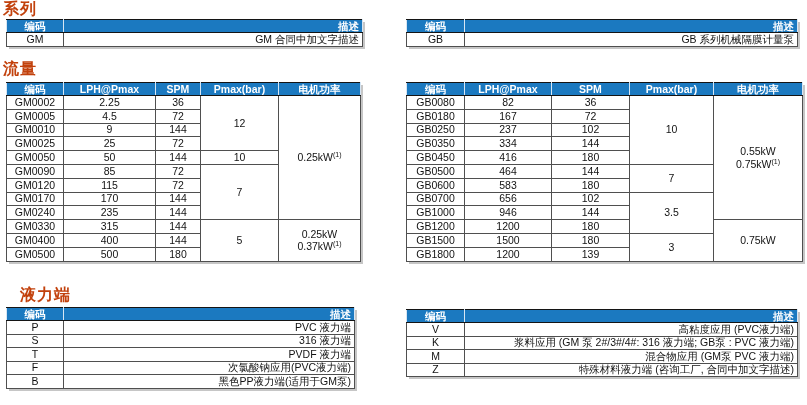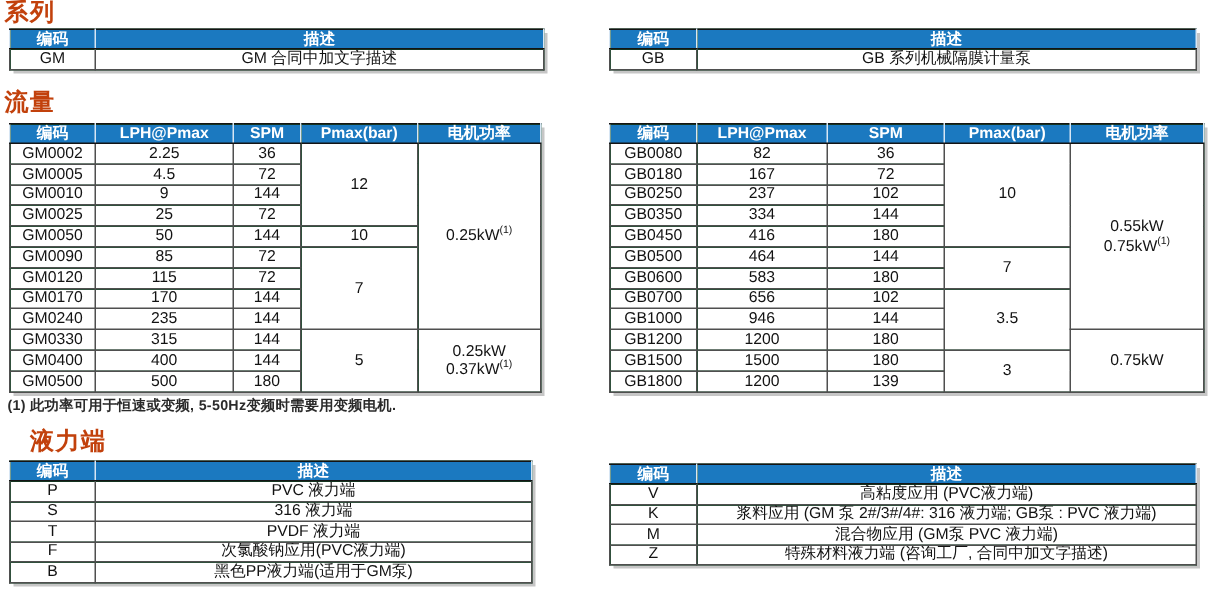--- a/index.html
+++ b/index.html
@@ -8,38 +8,38 @@
     font-family:"Liberation Sans","DejaVu Sans",sans-serif;
     position:relative;overflow:hidden;
   }
   .page{position:absolute;inset:0;}
   .heading{
     position:absolute;font-size:16px;font-weight:bold;color:#c2410c;
     letter-spacing:1px;line-height:1;text-align:center;
   }
   table.tbl{
     position:absolute;border-collapse:collapse;table-layout:fixed;
-    background:#14532d;border:1.5px solid #141414;
+    background:#c4b5fd;border:1.5px solid #141414;
     box-shadow:2.5px 2.5px 0 -0.5px #c6c6c6;
   }
   .tbl th{
     background:#1b79c0;color:#ffffff;font-weight:bold;font-size:10.5px;
     padding:0 3px;height:12px;line-height:1;
     border-top:1px solid #141414;border-bottom:1px solid #141414;
     border-left:1px solid #d7e6f4;border-right:1px solid #d7e6f4;
     white-space:nowrap;overflow:hidden;
   }
   .tbl td{
     border:1px solid #4f4f4f;font-size:10.5px;color:#121212;
     padding:0 3px;height:12.5px;line-height:1.05;background:#fff;
     white-space:nowrap;overflow:hidden;
   }
   table.flow td{height:12.8px;}
   .center{text-align:center;}
-  .left{text-align:center;}
+  .left{text-align:right;}
   td.power{line-height:1.2;}
   sup{font-size:7px;line-height:0;vertical-align:super;}
   .footnote{
     position:absolute;font-size:9.5px;font-weight:bold;color:#2a2a2a;
     line-height:1;letter-spacing:0.2px;
   }
 </style>
 </head>
 <body>
 
@@ -254,21 +254,20 @@
           <td rowspan="2" class="center">3</td>
         </tr>
         <tr>
           <td class="center">GB1800</td>
           <td class="center">1200</td>
           <td class="center">139</td>
         </tr>
       </tbody>
     </table>
 
-  <div class="footnote" style="left:5px;top:266px;">(1) 此功率可用于恒速或变频, 5-50Hz变频时需要用变频电机.</div>
 
   <div class="heading" style="left:3px;top:287px;margin-left:17px;">液力端</div>
 
   <table class="tbl" id="liquid-left" style="left:6px;top:307px;width:349px;">
     <colgroup>
         <col style="width:57px">
         <col>
       </colgroup>
   <thead>
         <tr>

